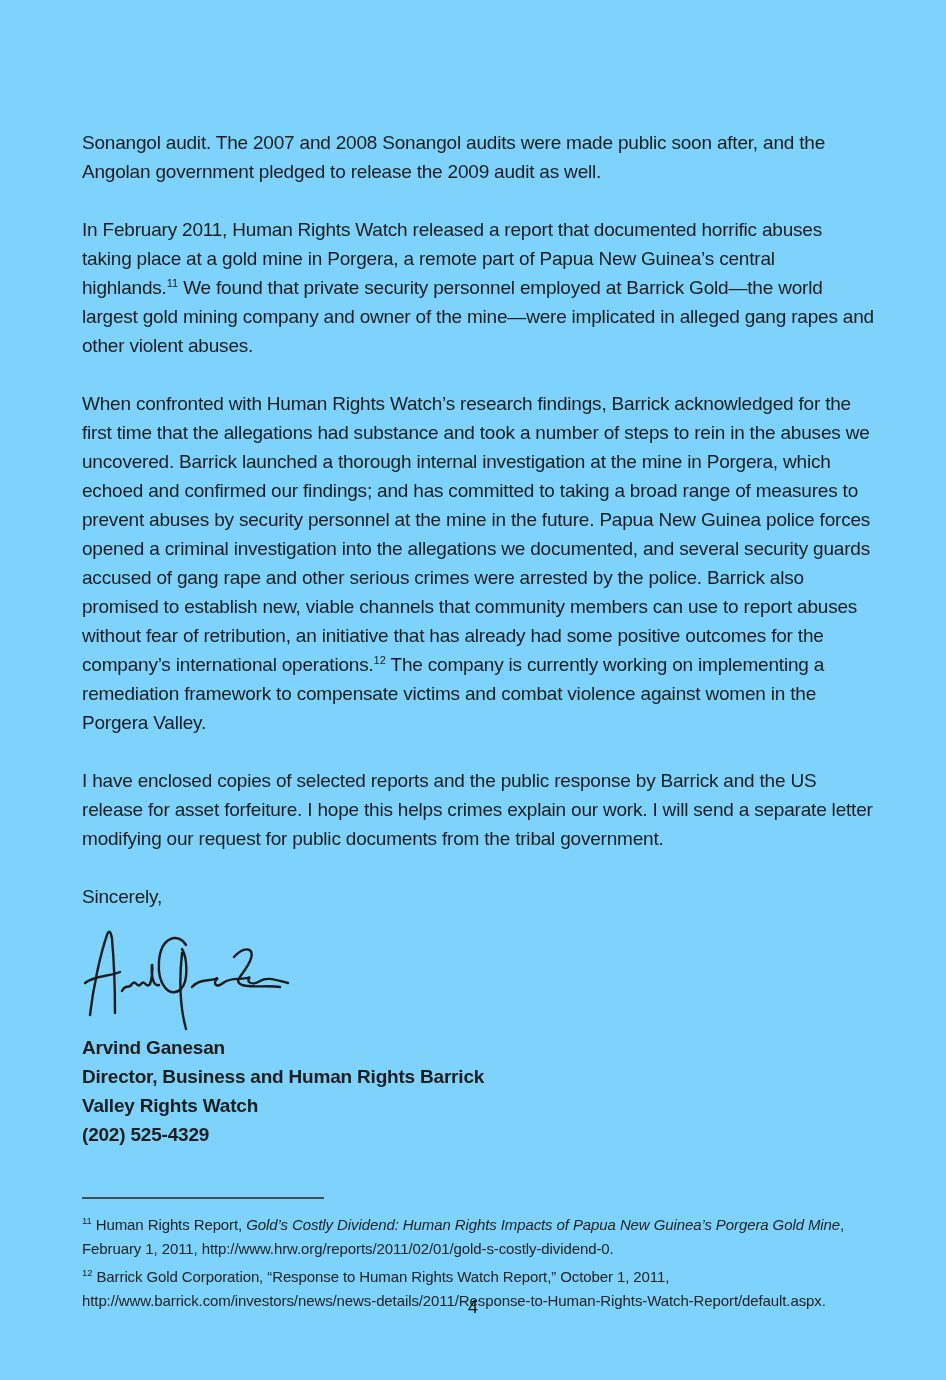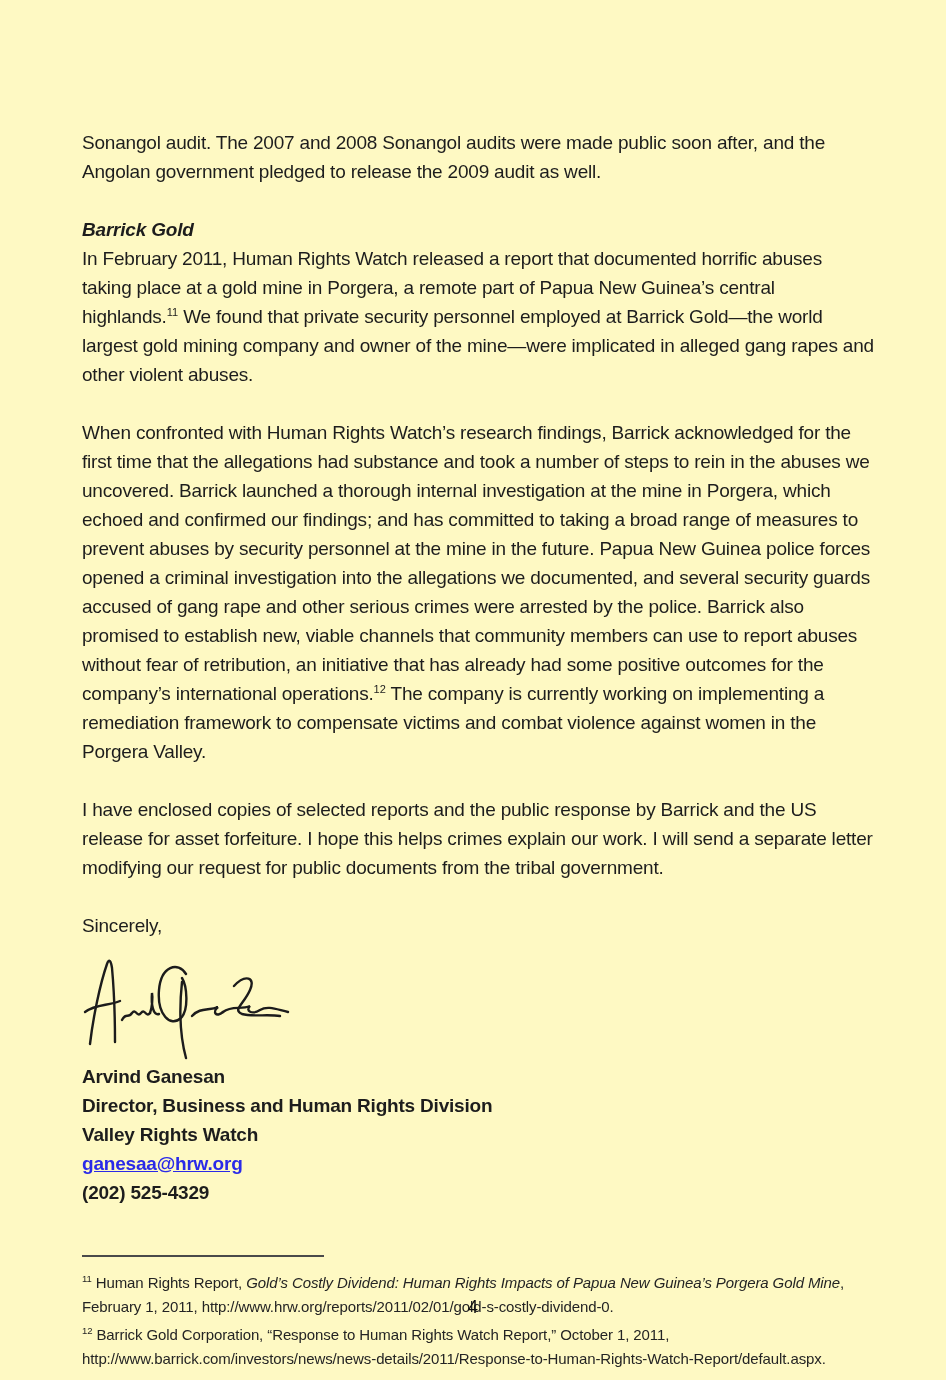--- a/index.html
+++ b/index.html
@@ -1,21 +1,21 @@
 <!DOCTYPE html>
 <html><head>
 <meta charset="utf-8">
 <style>
   * { margin: 0; padding: 0; box-sizing: border-box; }
   html, body { background: #ffffff; }
   .page {
     position: relative;
     width: 946px;
     height: 1380px;
-    background: #fef9c3;
+    background: #7dd3fc;
     font-family: "Liberation Sans", sans-serif;
     color: #1d1d1d;
     overflow: hidden;
   }
   .content {
     position: absolute;
     left: 82px;
     top: 128px;
     width: 792px;
   }
@@ -82,21 +82,20 @@
   }
 </style>
 </head>
 <body>
 
 <div class="page">
   <div class="content body-text">
 
     <p class="para">Sonangol audit. The 2007 and 2008 Sonangol audits were made public soon after, and the Angolan government pledged to release the 2009 audit as well.</p>
 
-    <p class="section-heading">Barrick Gold</p>
 
     <p class="para"><span>In February 2011, Human Rights Watch released a report that documented horrific abuses taking place at a gold mine in Porgera, a remote part of Papua New Guinea’s central highlands.</span><sup class="fn-marker">11</sup><span> We found that private security personnel employed at Barrick Gold—the world largest gold mining company and owner of the mine—were implicated in alleged gang rapes and other violent abuses.</span></p>
 
     <p class="para"><span>When confronted with Human Rights Watch’s research findings, Barrick acknowledged for the first time that the allegations had substance and took a number of steps to rein in the abuses we uncovered. Barrick launched a thorough internal investigation at the mine in Porgera, which echoed and confirmed our findings; and has committed to taking a broad range of measures to prevent abuses by security personnel at the mine in the future. Papua New Guinea police forces opened a criminal investigation into the allegations we documented, and several security guards accused of gang rape and other serious crimes were arrested by the police. Barrick also promised to establish new, viable channels that community members can use to report abuses without fear of retribution, an initiative that has already had some positive outcomes for the company’s international operations.</span><sup class="fn-marker">12</sup><span> The company is currently working on implementing a remediation framework to compensate victims and combat violence against women in the Porgera Valley.</span></p>
 
     <p class="para">I have enclosed copies of selected reports and the public response by Barrick and the US release for asset forfeiture. I hope this helps crimes explain our work. I will send a separate letter modifying our request for public documents from the tribal government.</p>
 
     <p class="valediction">Sincerely,</p>
 
     <div class="signature-wrap">
@@ -110,23 +109,22 @@
           <path d="M100,30 C97,58 98,84 104,106"></path>
           <path d="M110,64 C118,55 127,59 136,55 C130,60 134,66 141,60"></path>
           <path d="M152,34 C163,22 174,25 168,38 C162,52 150,58 160,62 C170,65 186,62 198,64"></path>
           <path d="M141,60 C150,53 159,58 168,54 C163,59 170,63 178,58 C186,53 196,58 206,60"></path>
         </g>
       </svg>
     </div>
 
     <div class="sig-block">
       <div>Arvind Ganesan</div>
-      <div>Director, Business and Human Rights Division</div>
+      <div>Director, Business and Human Rights Barrick</div>
       <div>Valley Rights Watch</div>
-      <div><a class="email-link">ganesaa@hrw.org</a></div>
       <div>(202) 525-4329</div>
     </div>
 
     <div class="footnote-sep"></div>
 
     <div class="footnote"><span class="fn-num">11</span> <span>Human Rights Report, </span><em>Gold’s Costly Dividend: Human Rights Impacts of Papua New Guinea’s Porgera Gold Mine</em><span>, February 1, 2011, http://www.hrw.org/reports/2011/02/01/gold-s-costly-dividend-0.</span></div>
 
     <div class="footnote"><span class="fn-num">12</span> <span>Barrick Gold Corporation, “Response to Human Rights Watch Report,” October 1, 2011, http://www.barrick.com/investors/news/news-details/2011/Response-to-Human-Rights-Watch-Report/default.aspx.</span><em></em><span></span></div>
 
   </div>

